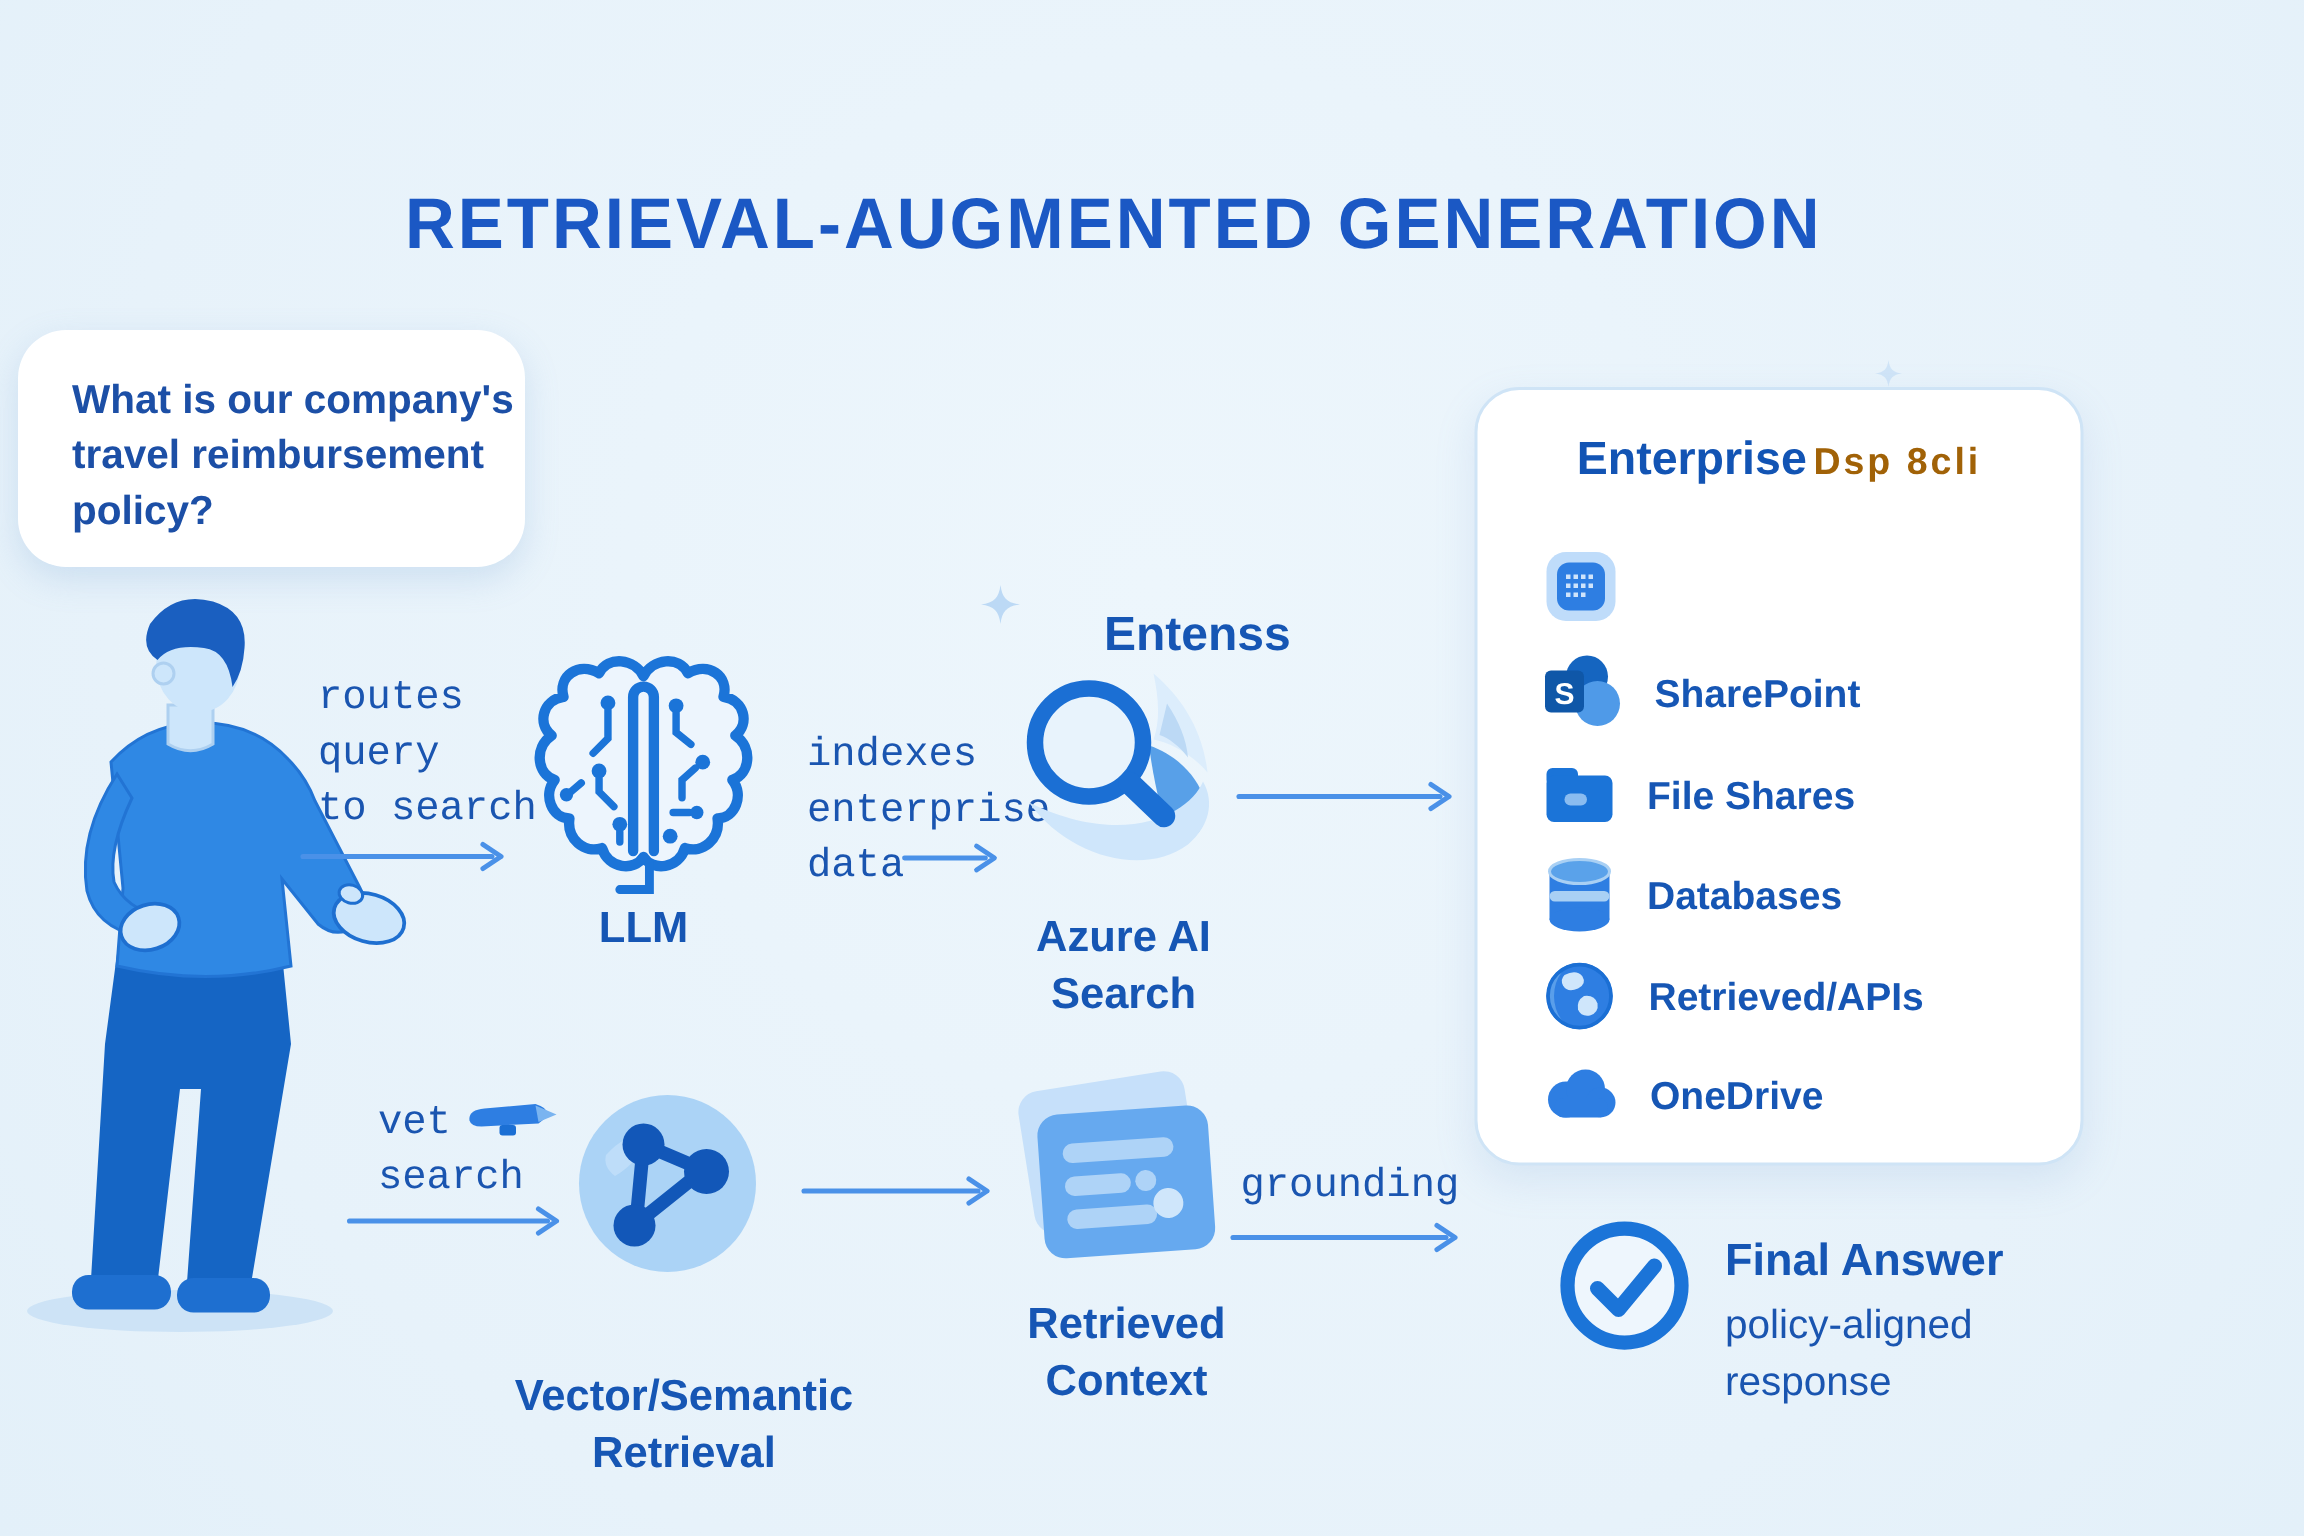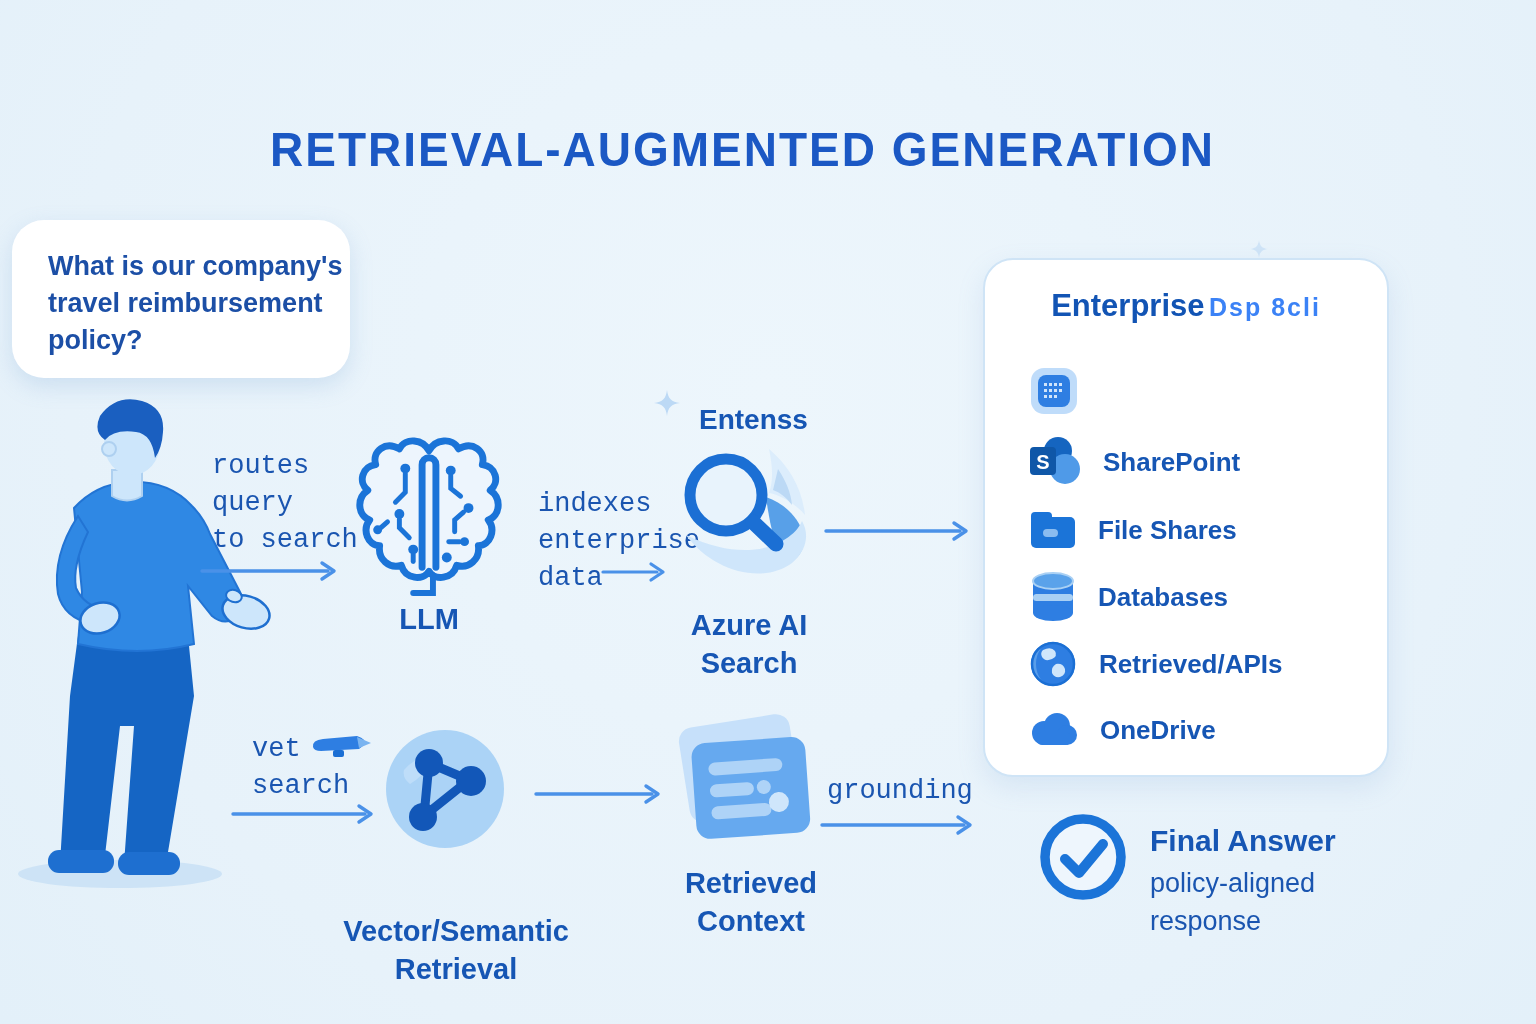--- a/index.html
+++ b/index.html
@@ -13,28 +13,28 @@
     font-size:46px;font-weight:800;letter-spacing:2px;color:#1b58c4;
     text-align:center;white-space:nowrap;transform:scaleY(1.04);
   }
   .bubble{
     background:#ffffff;border-radius:32px;
     box-shadow:0 8px 22px rgba(125,168,214,.25);
   }
   .bubble-text{font-size:27px;line-height:37px;font-weight:600;color:#1c4fa6;}
   .flow-label{font-size:27px;line-height:37px;font-weight:500;color:#1a55b0;font-family:Liberation Mono, monospace;}
   .node-label{font-size:29px;line-height:38px;font-weight:700;color:#1656b4;text-align:center;}
-  .caption{font-size:28px;font-weight:700;color:#1656b4;}
+  .caption{font-size:32px;font-weight:700;color:#1656b4;margin-left:37px;}
   .panel{
     background:#ffffff;border:2px solid #cfe4f6;border-radius:30px;
     box-shadow:0 10px 26px rgba(125,168,214,.18);
   }
   .panel-header{white-space:nowrap;text-align:center;}
   .panel-title{font-size:31px;font-weight:800;color:#1254b4;}
-  .panel-suffix{font-size:25px;font-weight:700;color:#3b82f6;letter-spacing:2px;}
+  .panel-suffix{font-size:25px;font-weight:700;color:#a16207;letter-spacing:2px;}
   .row{display:flex;align-items:center;gap:22px;}
   .row-label{font-size:26px;font-weight:600;color:#1656b4;white-space:nowrap;}
   .final-title{font-size:30px;font-weight:700;color:#1656b4;}
   .final-sub{font-size:27px;line-height:38px;font-weight:500;color:#1a55b0;}
   .vet-line{display:flex;gap:8px;}
   svg{display:block;}
 </style>
 </head>
 <body>
 

